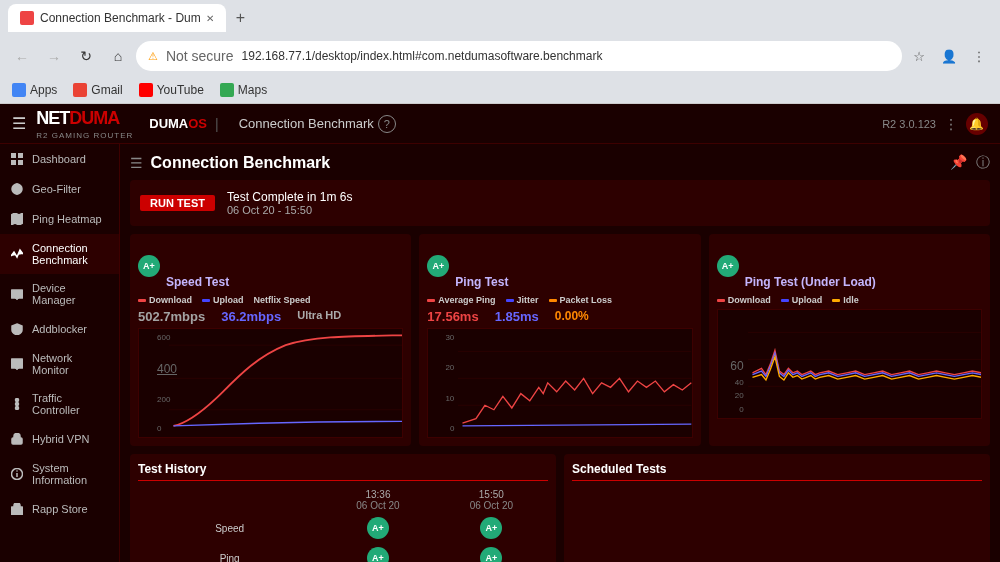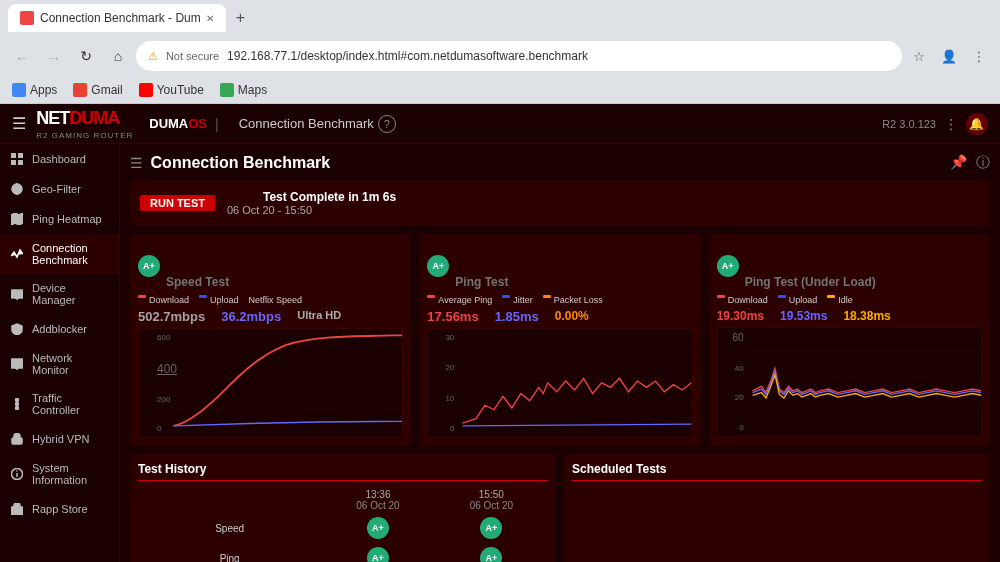--- a/index.html
+++ b/index.html
@@ -57,31 +57,31 @@
     .page-hamburger { color: #888; font-size: 14px; cursor: pointer; }
     .page-title { color: white; font-size: 16px; font-weight: bold; }
     .page-icons-right { display: flex; gap: 8px; }
     .page-icon-btn { color: #888; font-size: 14px; cursor: pointer; }
 
     
     .test-section { background: #2d0000; border-radius: 4px; padding: 10px; margin-bottom: 8px; }
     .test-row { display: flex; align-items: center; gap: 12px; }
     .run-test-btn { background: #c00; color: white; border: none; padding: 2px 10px; font-size: 11px; font-weight: bold; cursor: pointer; border-radius: 2px; }
     .test-info { display: flex; flex-direction: column; }
-    .test-complete { color: white; font-size: 12px; font-weight: bold; margin-left: 36px; }
+    .test-complete { color: white; font-size: 12px; font-weight: normal; }
     .test-date { color: #aaa; font-size: 11px; }
 
     
     .charts-grid { display: grid; grid-template-columns: 1fr 1fr 1fr; gap: 8px; margin-bottom: 8px; }
     .chart-card { background: #2d0000; border-radius: 4px; padding: 8px; }
     .chart-header { display: flex; align-items: center; gap: 6px; margin-bottom: 6px; }
     .grade-badge { width: 22px; height: 22px; background: #2a7; border-radius: 50%; display: flex; align-items: center; justify-content: center; color: white; font-size: 9px; font-weight: bold; flex-shrink: 0; }
-    .chart-title { color: #737373; font-size: 12px; font-weight: bold; margin-top: 33px; }
+    .chart-title { color: #c4b5fd; font-size: 12px; font-weight: bold; margin-top: 33px; }
     .chart-legend { display: flex; gap: 10px; margin-bottom: 4px; flex-wrap: wrap; }
-    .legend-item { display: flex; gap: 3px; font-size: 9px; color: #ccc; }
+    .legend-item { display: flex; align-items: center; gap: 3px; font-size: 9px; color: #ccc; font-weight: bold; }
     .legend-dot { width: 8px; height: 3px; border-radius: 1px; }
     .legend-dot.red { background: #e44; }
     .legend-dot.blue { background: #44f; }
     .legend-dot.yellow { background: #fa0; }
     .legend-dot.orange { background: #f80; }
     .chart-values { display: flex; gap: 16px; margin-bottom: 4px; }
     .chart-value-group { display: flex; flex-direction: column; }
     .chart-value { color: white; font-size: 13px; font-weight: bold; }
     .chart-area { height: 110px; position: relative; overflow: hidden; border: 1px solid #3d0000; background: #1a0000; }
     .chart-svg { position: absolute; left: 30px; right: 0; top: 0; bottom: 0; }
@@ -111,21 +111,21 @@
     </div>
     <div class="tab-new">+</div>
   </div>
   <div class="address-bar">
     <div class="nav-btn disabled">←</div>
     <div class="nav-btn disabled">→</div>
     <div class="nav-btn">↻</div>
     <div class="nav-btn">⌂</div>
     <div class="url-box">
       <span class="url-warning">⚠</span>
-      <span style="font-size:11px;color:#666;">Not secure</span>
+      <span style="font-size:14px;color:#666;">Not secure</span>
       <span style="font-size:12px;color:#333;">192.168.77.1/desktop/index.html#com.netdumasoftware.benchmark</span>
     </div>
     <div class="browser-icons">
       <div class="browser-icon">☆</div>
       <div class="browser-icon">👤</div>
       <div class="browser-icon">⋮</div>
     </div>
   </div>
   <div class="bookmarks-bar">
     <div class="bookmark-item">
@@ -424,45 +424,34 @@
             </div>
             <div class="legend-item">
               <div class="legend-dot blue"></div>
               <span>Upload</span>
             </div>
             <div class="legend-item">
               <div class="legend-dot yellow"></div>
               <span>Idle</span>
             </div>
           </div>
-          <div class="chart-values">
-            <div class="chart-value-group">
-              <span class="chart-value" style="color:#e44;font-size:12px;">19.30ms</span>
-            </div>
-            <div class="chart-value-group">
-              <span class="chart-value" style="color:#66f;font-size:12px;">19.53ms</span>
-            </div>
-            <div class="chart-value-group">
-              <span class="chart-value" style="color:#fa0;font-size:12px;">18.38ms</span>
-            </div>
-          </div>
           <div class="chart-area">
             <svg class="chart-svg" viewBox="0 0 260 110" preserveAspectRatio="none">
               <line x1="0" y1="25" x2="260" y2="25" stroke="#3d0000" stroke-width="0.5"></line>
               <line x1="0" y1="55" x2="260" y2="55" stroke="#3d0000" stroke-width="0.5"></line>
               <line x1="0" y1="85" x2="260" y2="85" stroke="#3d0000" stroke-width="0.5"></line>
 
               <polyline points="5,70 15,65 20,72 25,60 30,45 35,68 40,72 45,65 50,70 55,68 60,72 65,70 70,68 75,72 80,70 90,68 100,72 110,70 120,68 130,72 140,70 150,68 160,72 170,70 180,68 190,72 200,70 210,68 220,70 230,72 240,70 250,68 260,70" stroke="#e44" stroke-width="1.5" fill="none"></polyline>
 
               <polyline points="5,72 15,68 20,74 25,62 30,48 35,70 40,74 45,67 50,72 55,70 60,74 65,72 70,70 75,74 80,72 90,70 100,74 110,72 120,70 130,74 140,72 150,70 160,74 170,72 180,70 190,74 200,72 210,70 220,72 230,74 240,72 250,70 260,72" stroke="#66f" stroke-width="1.5" fill="none"></polyline>
 
               <polyline points="5,75 15,72 20,78 25,66 30,52 35,74 40,78 45,70 50,75 55,73 60,77 65,75 70,73 75,77 80,75 90,73 100,77 110,75 120,73 130,77 140,75 150,73 160,77 170,75 180,73 190,77 200,75 210,73 220,75 230,77 240,75 250,73 260,75" stroke="#fa0" stroke-width="1.5" fill="none"></polyline>
             </svg>
             <div style="position:absolute;left:0;top:0;bottom:0;width:28px;display:flex;flex-direction:column;justify-content:space-between;padding:4px 2px;">
-              <span style="color:#666;font-size:10px;text-align:right;">60</span>
+              <span style="color:#666;font-size:12px;text-align:right;margin-top:45px;">60</span>
               <span style="color:#666;font-size:8px;text-align:right;">40</span>
               <span style="color:#666;font-size:8px;text-align:right;">20</span>
               <span style="color:#666;font-size:8px;text-align:right;">0</span>
             </div>
           </div>
         </div>
       </div>
 
       <div class="bottom-row">
 

